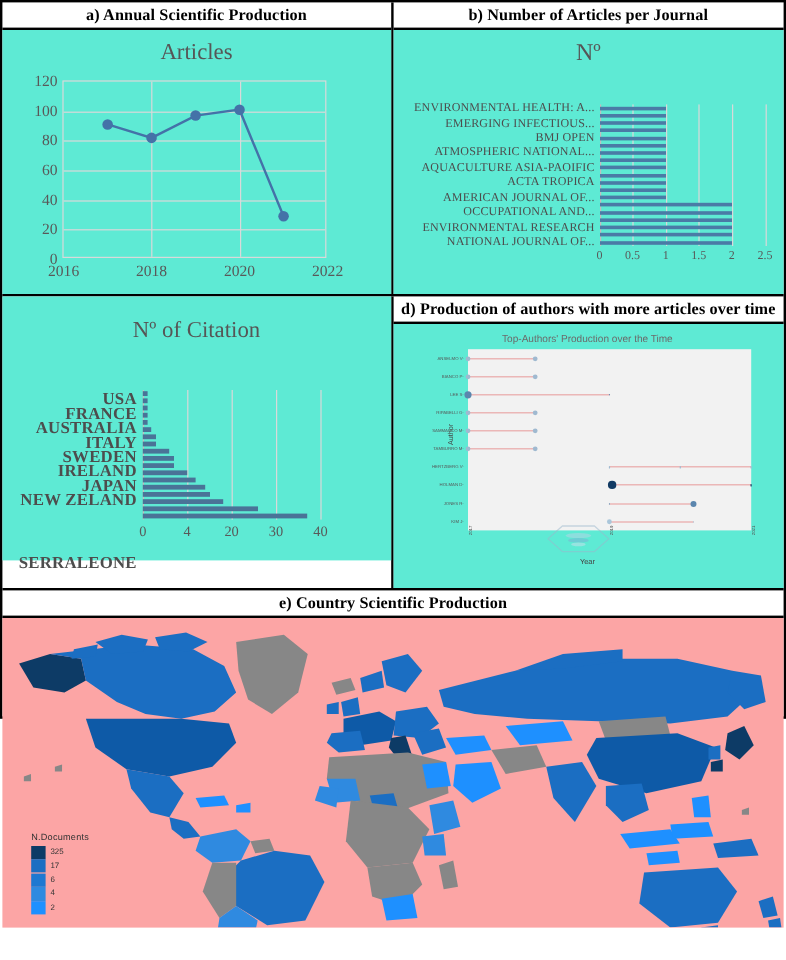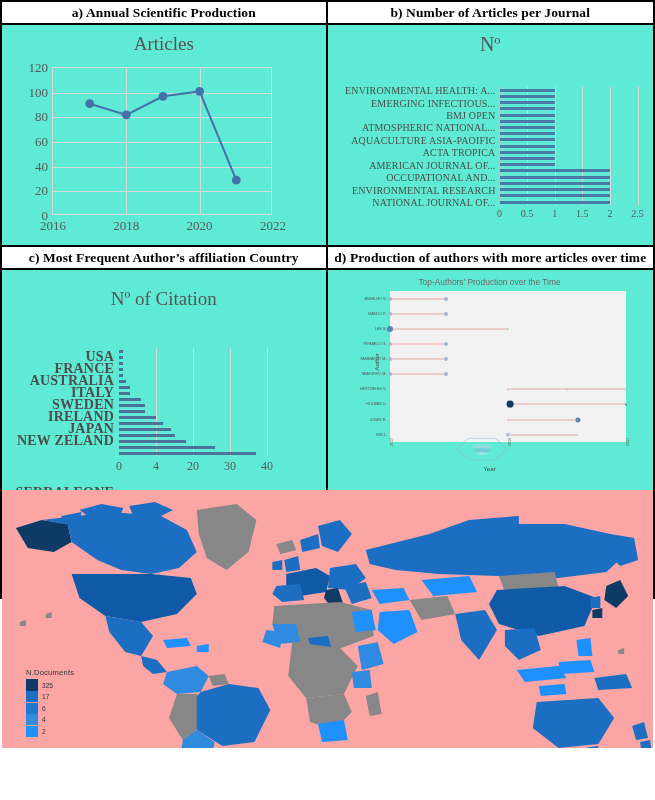--- a/index.html
+++ b/index.html
@@ -181,21 +181,20 @@
               <div class="b-xt" style="left: 138px;">2.5</div>
             </div>
         </div>
       </div>
     </div>
   </div>
 
   <div class="row" style="border-top:2px solid #000;">
 
     <div class="cell left">
-      <div class="panel-title">c) Most Frequent Author’s affiliation Country</div>
       <div class="panel-body" id="panel-c-body">
         <div class="chart-title" style="font-size:19px;padding-top:18px;">Nº of Citation</div>
 
         <div class="plot" id="c-plot">
           <div class="gridv" style="left:0px;background:#bfbfbf"></div>
           <div class="gridv" style="left:37px"></div>
           <div class="gridv" style="left:74px"></div>
           <div class="gridv" style="left:111px"></div>
           <div class="gridv" style="left:148px"></div>
           <div id="c-bars">
@@ -321,20 +320,21 @@
             <ellipse cx="40" cy="14" rx="16" ry="3.4" fill="#bcd4e6"></ellipse>
             <ellipse cx="40" cy="20" rx="13" ry="3" fill="#7fb0d4"></ellipse>
             <ellipse cx="40" cy="25" rx="9" ry="2.4" fill="#cfe0ec"></ellipse>
           </svg>
         </div>
       </div>
     </div>
   </div>
 
   <div style="flex:1;display:flex;flex-direction:column;">
+    <div class="panel-title" id="panel-e-title">e) Country Scientific Production</div>
     <div class="panel-body" id="panel-e-body">
       <svg id="map-svg" viewBox="0 0 655 258" preserveAspectRatio="none">
         <g>
 
           <path d="M14,38 L40,30 L66,34 L70,52 L52,62 L26,58 Z" fill="#0d3b66"></path>
 
           <path d="M40,30 L110,22 L160,26 L186,40 L196,62 L178,78 L150,84 L120,80 L96,70 L70,52 L66,34 Z" fill="#1b6ec2"></path>
 
           <path d="M78,20 L100,14 L122,18 L118,28 L92,30 Z" fill="#1b6ec2"></path>
           <path d="M128,16 L154,12 L172,20 L156,28 L132,26 Z" fill="#1b6ec2"></path>

